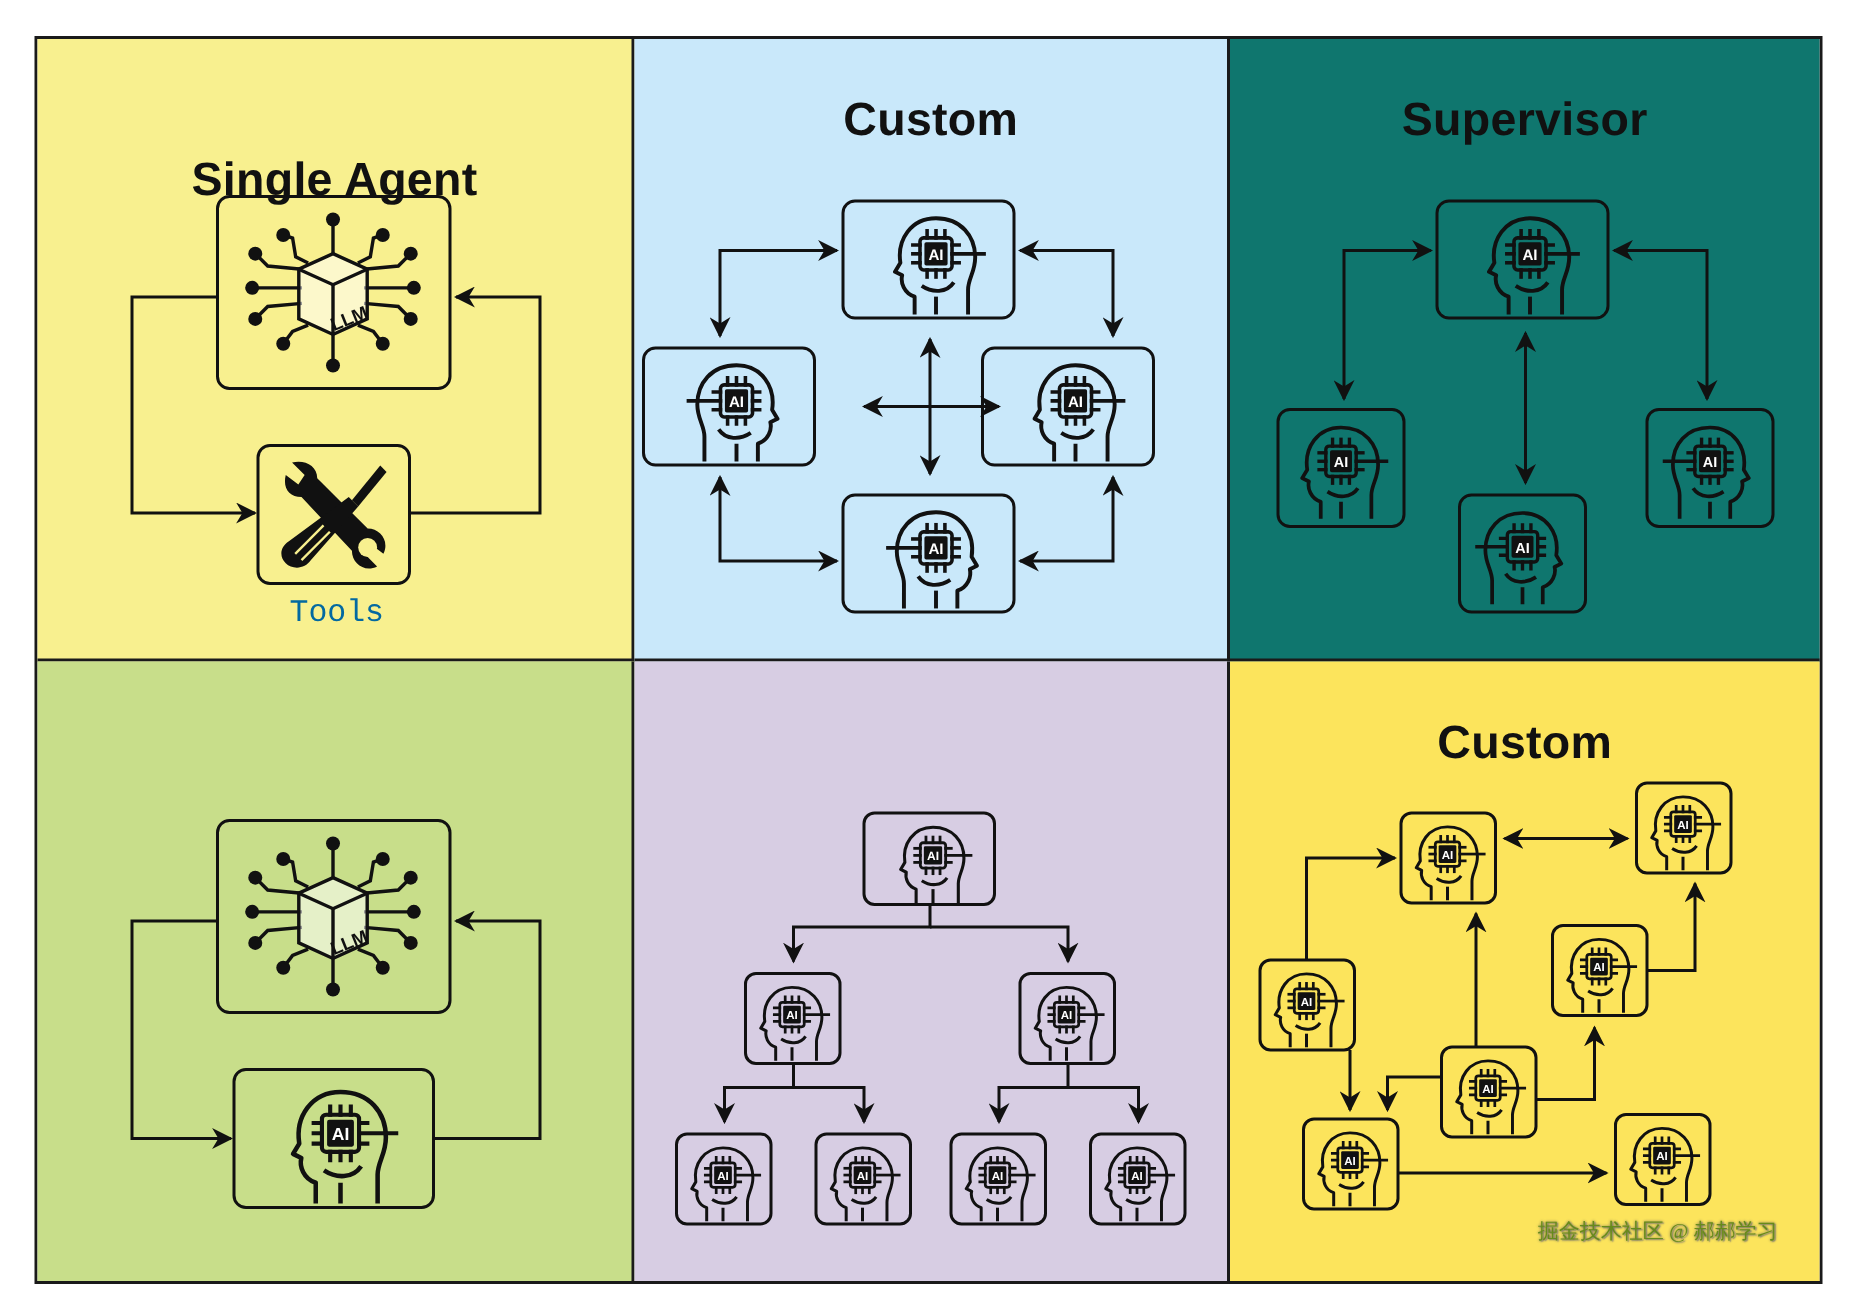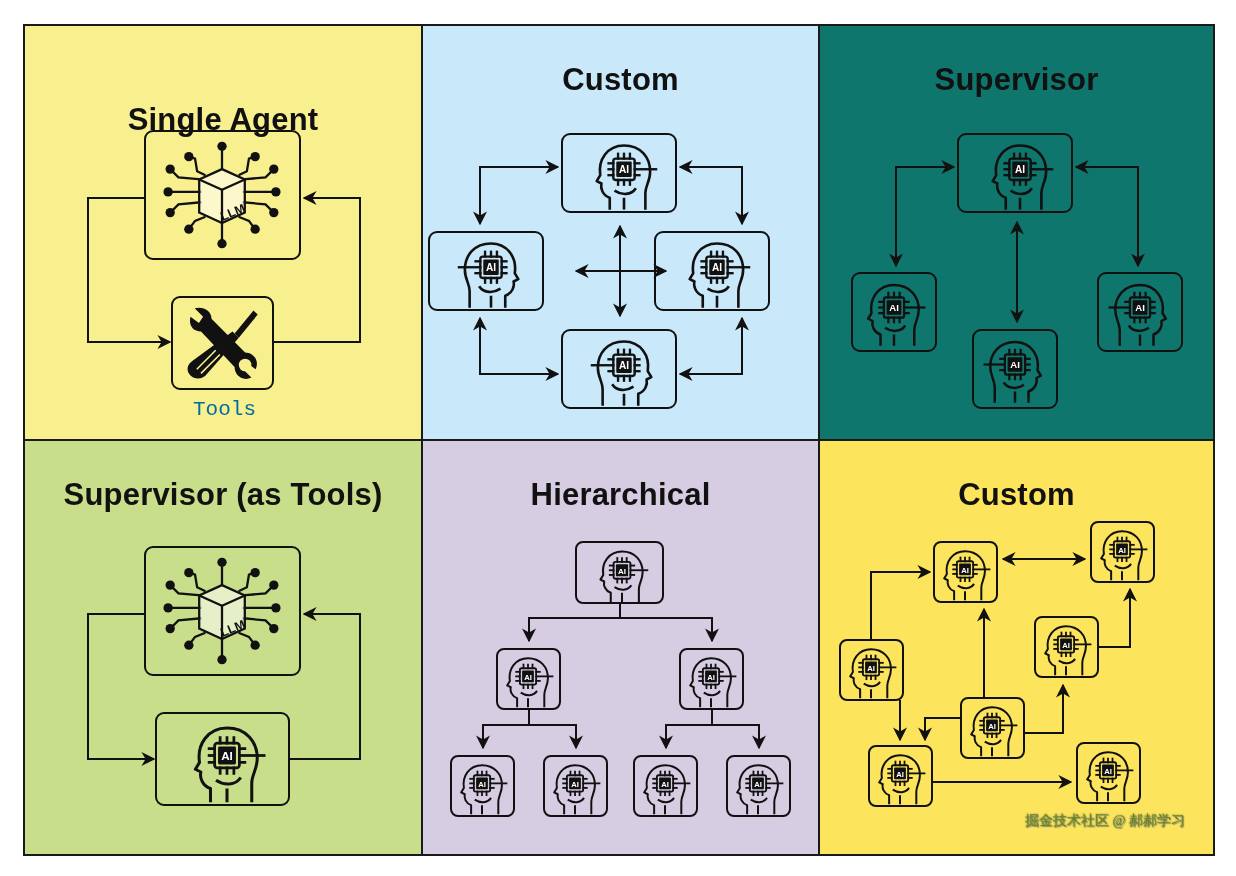--- a/index.html
+++ b/index.html
@@ -181,35 +181,33 @@
         </g>
       <g fill="none" stroke="#111" stroke-width="2">
         <polyline points="134,141 76,141 76,240" marker-start="url(#ah)" marker-end="url(#ah)"></polyline>
         <polyline points="256,141 318,141 318,240" marker-start="url(#ah)" marker-end="url(#ah)"></polyline>
         <line x1="197" y1="196" x2="197" y2="296" marker-start="url(#ah)" marker-end="url(#ah)"></line>
       </g>
     </svg>
   </div>
 
   <div class="panel c1" style="background:#c8de8a;">
-    <div class="panel-title" style="top:36px;">Supervisor (as Tools)</div>
     <svg class="diagram" width="398" height="415">
       <rect x="120" y="106" width="155" height="128" rx="8" fill="none" stroke="#111" stroke-width="2"></rect>
       <use href="#llm" x="130" y="113" width="134" height="114"></use>
       <rect x="131" y="272" width="133" height="92" rx="8" fill="none" stroke="#111" stroke-width="2"></rect>
       <use href="#aihead" x="158" y="276" width="88" height="88"></use>
       <polyline points="120,173 63,173 63,318 129,318" fill="none" stroke="#111" stroke-width="2" marker-end="url(#ah)"></polyline>
       <polyline points="264,318 335,318 335,173 279,173" fill="none" stroke="#111" stroke-width="2" marker-end="url(#ah)"></polyline>
     <text x="202" y="319.3125" text-anchor="middle" font-family="Liberation Sans, sans-serif" font-weight="bold" font-size="11.7" fill="#ffffff">AI</text>
         <text x="209.28333333333333" y="191.16666666666669" text-anchor="middle" font-family="Liberation Sans, sans-serif" font-weight="bold" font-size="12.3" fill="#111" transform="rotate(-22 209.28333333333333 191.16666666666669)">LLM</text>
       </svg>
   </div>
 
   <div class="panel c2" style="background:#d7cde3;">
-    <div class="panel-title" style="top:36px;">Hierarchical</div>
     <svg class="diagram" width="397" height="415">
       <g>
           <rect x="153" y="101" width="87" height="61" rx="7" fill="none" stroke="#111" stroke-width="2"></rect>
           <use href="#aihead" x="169" y="103" width="60" height="60"></use>
           <text x="199" y="132.53125" text-anchor="middle" font-family="Liberation Sans, sans-serif" font-weight="bold" font-size="8.0" fill="#ffffff">AI</text>
         </g>
       <g>
           <rect x="74" y="208" width="63" height="60" rx="7" fill="none" stroke="#111" stroke-width="2"></rect>
           <use href="#aihead" x="76" y="210" width="58" height="58"></use>
           <text x="105" y="238.546875" text-anchor="middle" font-family="Liberation Sans, sans-serif" font-weight="bold" font-size="7.7" fill="#ffffff">AI</text>

